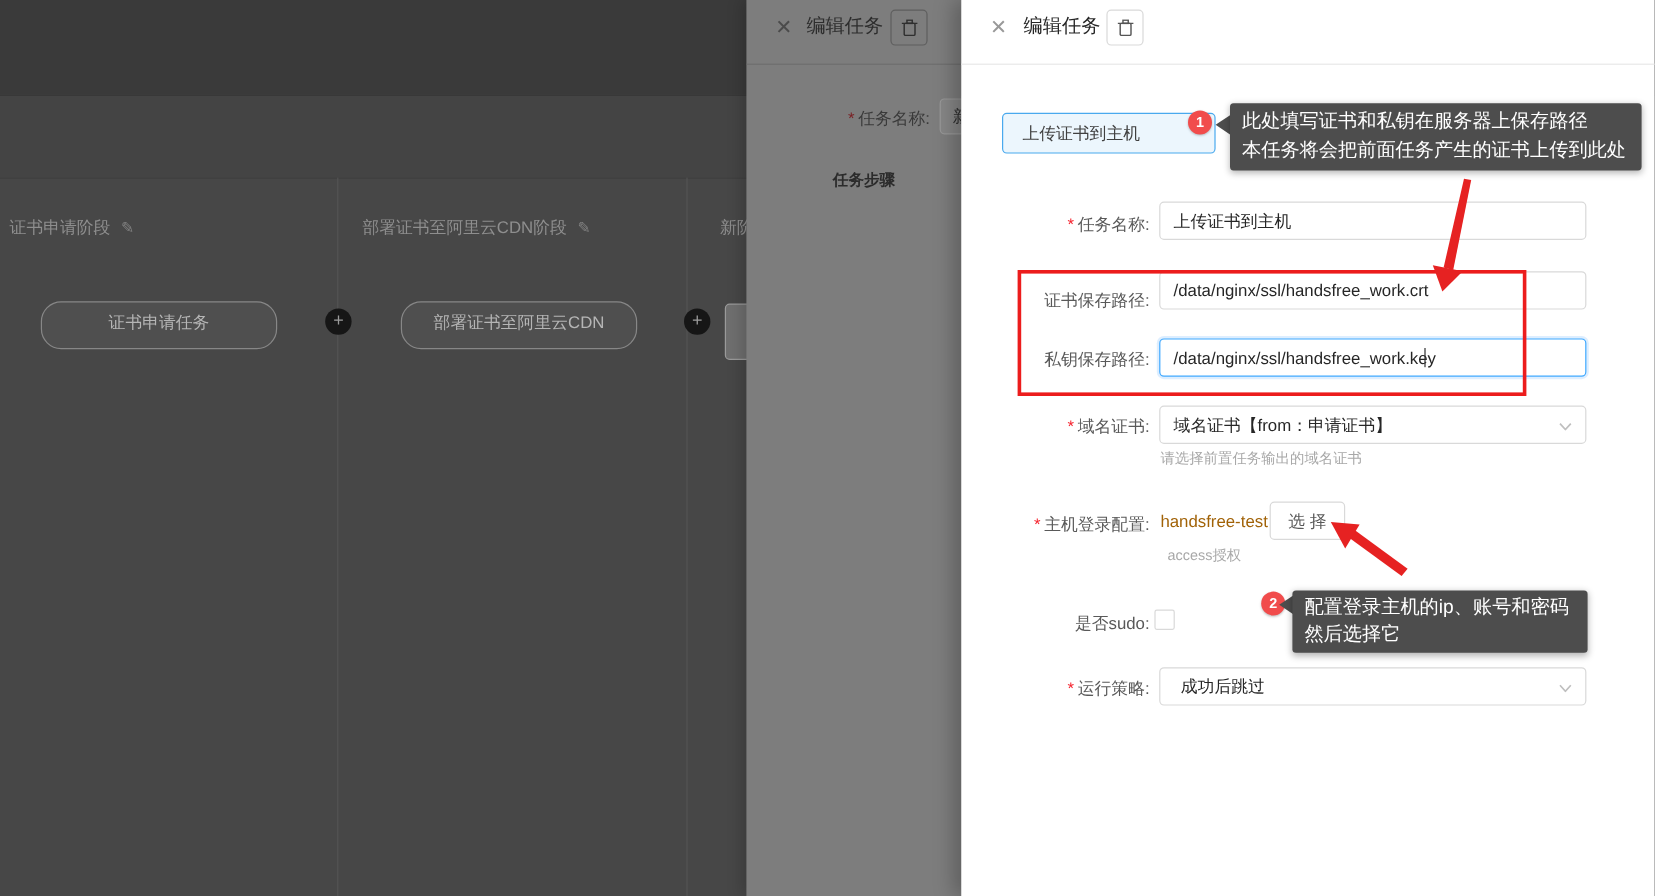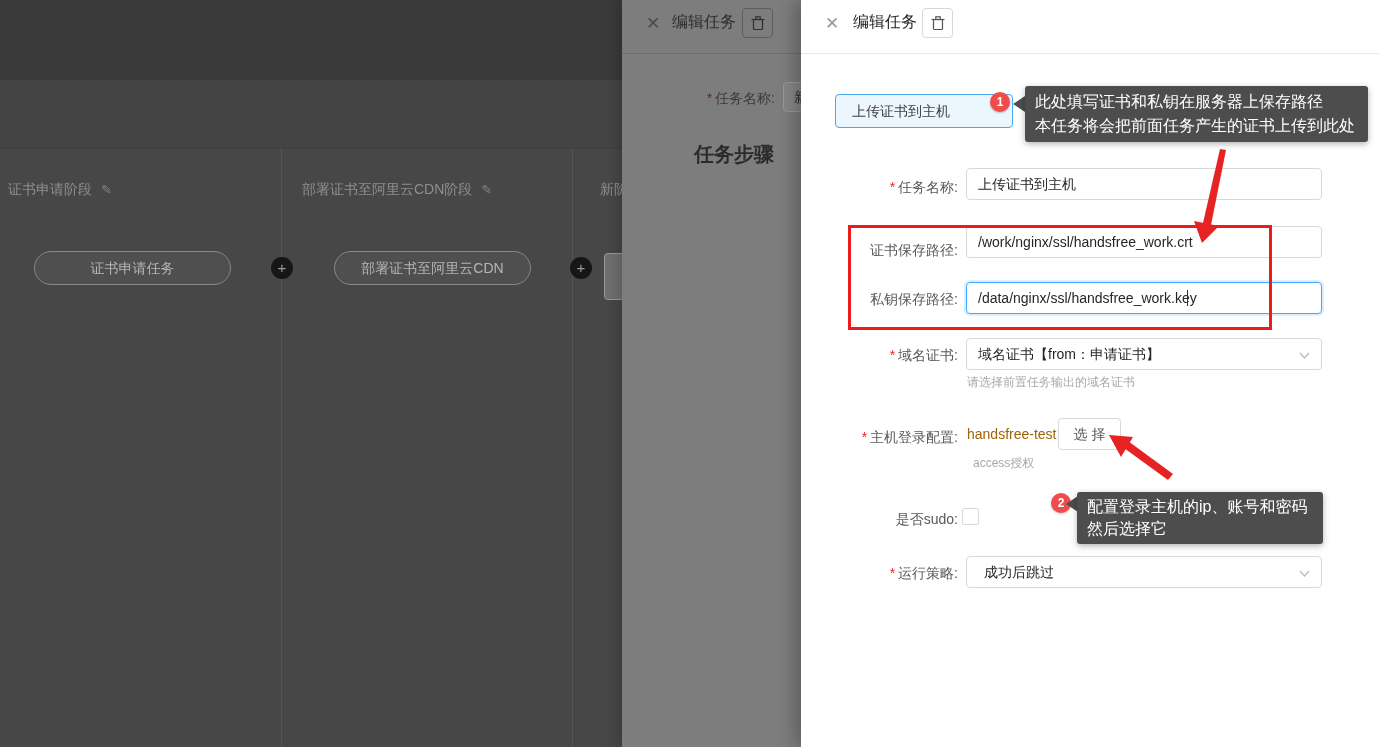--- a/index.html
+++ b/index.html
@@ -9,42 +9,42 @@
   .abs { position:absolute; }
 
   
   .bg-layer { position:absolute; inset:0; z-index:0; }
   .bg-header  { left:0; top:0; width:1379px; height:79px; background:#3a3a3a; }
   .bg-toolbar { left:0; top:79px; width:1379px; height:69px; background:#444444; border-top:1px solid #383838; }
   .bg-canvas  { left:0; top:148px; width:1379px; height:599px; background:#474747; border-top:1px solid #3f3f3f; }
   .col-divider { width:1px; top:148px; height:599px; background:#545454; }
   .stage-title { top:181px; height:18px; font-size:14px; color:#8e8e8e; white-space:nowrap; }
   .stage-edit-icon { color:#828282; font-size:13px; margin-left:5px; }
-  .task-pill { top:251px; height:34px; border:1px solid #878787; border-radius:17px;
+  .task-pill { top:251px; height:40px; border:1px solid #878787; border-radius:17px;
                background:#4f4f4f; color:#b5b5b5; font-size:14px; text-align:center;
                line-height:32px; white-space:nowrap; }
   .add-circle { top:257px; width:22px; height:22px; border-radius:50%; background:#161616;
                 color:#9c9c9c; font-size:15px; text-align:center; line-height:21px; }
   .bg-partial-input { left:604px; top:253px; width:60px; height:47px; border:1px solid #9a9a9a;
                       border-radius:4px; background:#6f6f6f; }
 
   
   .drawer-mid { position:absolute; left:622px; top:0; width:179px; height:747px;
                 background:#7d7d7d; z-index:10; box-shadow:-4px 0 12px rgba(0,0,0,.18); overflow:hidden; }
   .drawer-mid .hdr-divider { left:0; top:53px; width:179px; height:1px; background:#6e6e6e; }
   .mid-close { left:24px; top:13px; font-size:17px; color:#4b4b4b; }
   .mid-title { left:50px; top:12px; font-size:16px; font-weight:500; color:#2d2d2d; }
   .mid-trash-btn { left:120px; top:8px; width:31px; height:30px; border:1px solid #5e5e5e;
                    border-radius:4px; text-align:center; line-height:28px; color:#2f2f2f; }
   .mid-label { left:10px; top:90px; width:143px; text-align:right; font-size:14px; color:#3a3a3a; white-space:nowrap; }
   .mid-star { color:#7a2024; margin-right:3px; }
   .mid-input { left:161px; top:82px; width:200px; height:30px; border:1px solid #989898;
                border-radius:4px; background:#868686; color:#2e2e2e; font-size:14px;
                line-height:28px; padding:0 10px; white-space:nowrap; }
-  .mid-steps-heading { left:72px; top:141px; font-size:20px; font-weight:bold; color:#2b2b2b; }
+  .mid-steps-heading { left:72px; top:141px; font-size:13px; font-weight:bold; color:#2b2b2b; }
 
   
   .drawer-right { position:absolute; left:801px; top:0; width:578px; height:747px;
                   background:#ffffff; z-index:20; box-shadow:-6px 0 16px rgba(0,0,0,.25); }
   .drawer-right .hdr-divider { left:0; top:53px; width:578px; height:1px; background:#e8e8e8; }
   .rd-close { left:24px; top:13px; font-size:17px; color:#999999; cursor:pointer; }
   .rd-title { left:52px; top:12px; font-size:16px; font-weight:500; color:#262626; }
   .rd-trash-btn { left:121px; top:8px; width:31px; height:30px; border:1px solid #d9d9d9;
                   border-radius:4px; text-align:center; line-height:27px; color:#555; background:#fff; }
   .step-button { left:34px; top:94px; width:178px; height:34px; background:#ecf6fd;
@@ -152,21 +152,21 @@
     <div class="abs step-button">上传证书到主机</div>
 
     <div class="abs f-label" style="top:177px;">
       <span class="f-star">*</span><span>任务名称:</span>
     </div>
     <div class="abs f-input" style="top:168px;">上传证书到主机</div>
 
     <div class="abs f-label" style="top:240px;">
       <span>证书保存路径:</span>
     </div>
-    <div class="abs f-input" style="top:226px;">/work/nginx/ssl/handsfree_work.crt</div>
+    <div class="abs f-input" style="top:226px;">/data/nginx/ssl/handsfree_work.crt</div>
 
     <div class="abs f-label" style="top:289px;">
       <span>私钥保存路径:</span>
     </div>
     <div class="abs f-input focused" style="top:282px;">/data/nginx/ssl/handsfree_work.key</div>
     <div class="abs caret"></div>
 
     <div class="abs f-label" style="top:345px;">
       <span class="f-star">*</span><span>域名证书:</span>
     </div>

